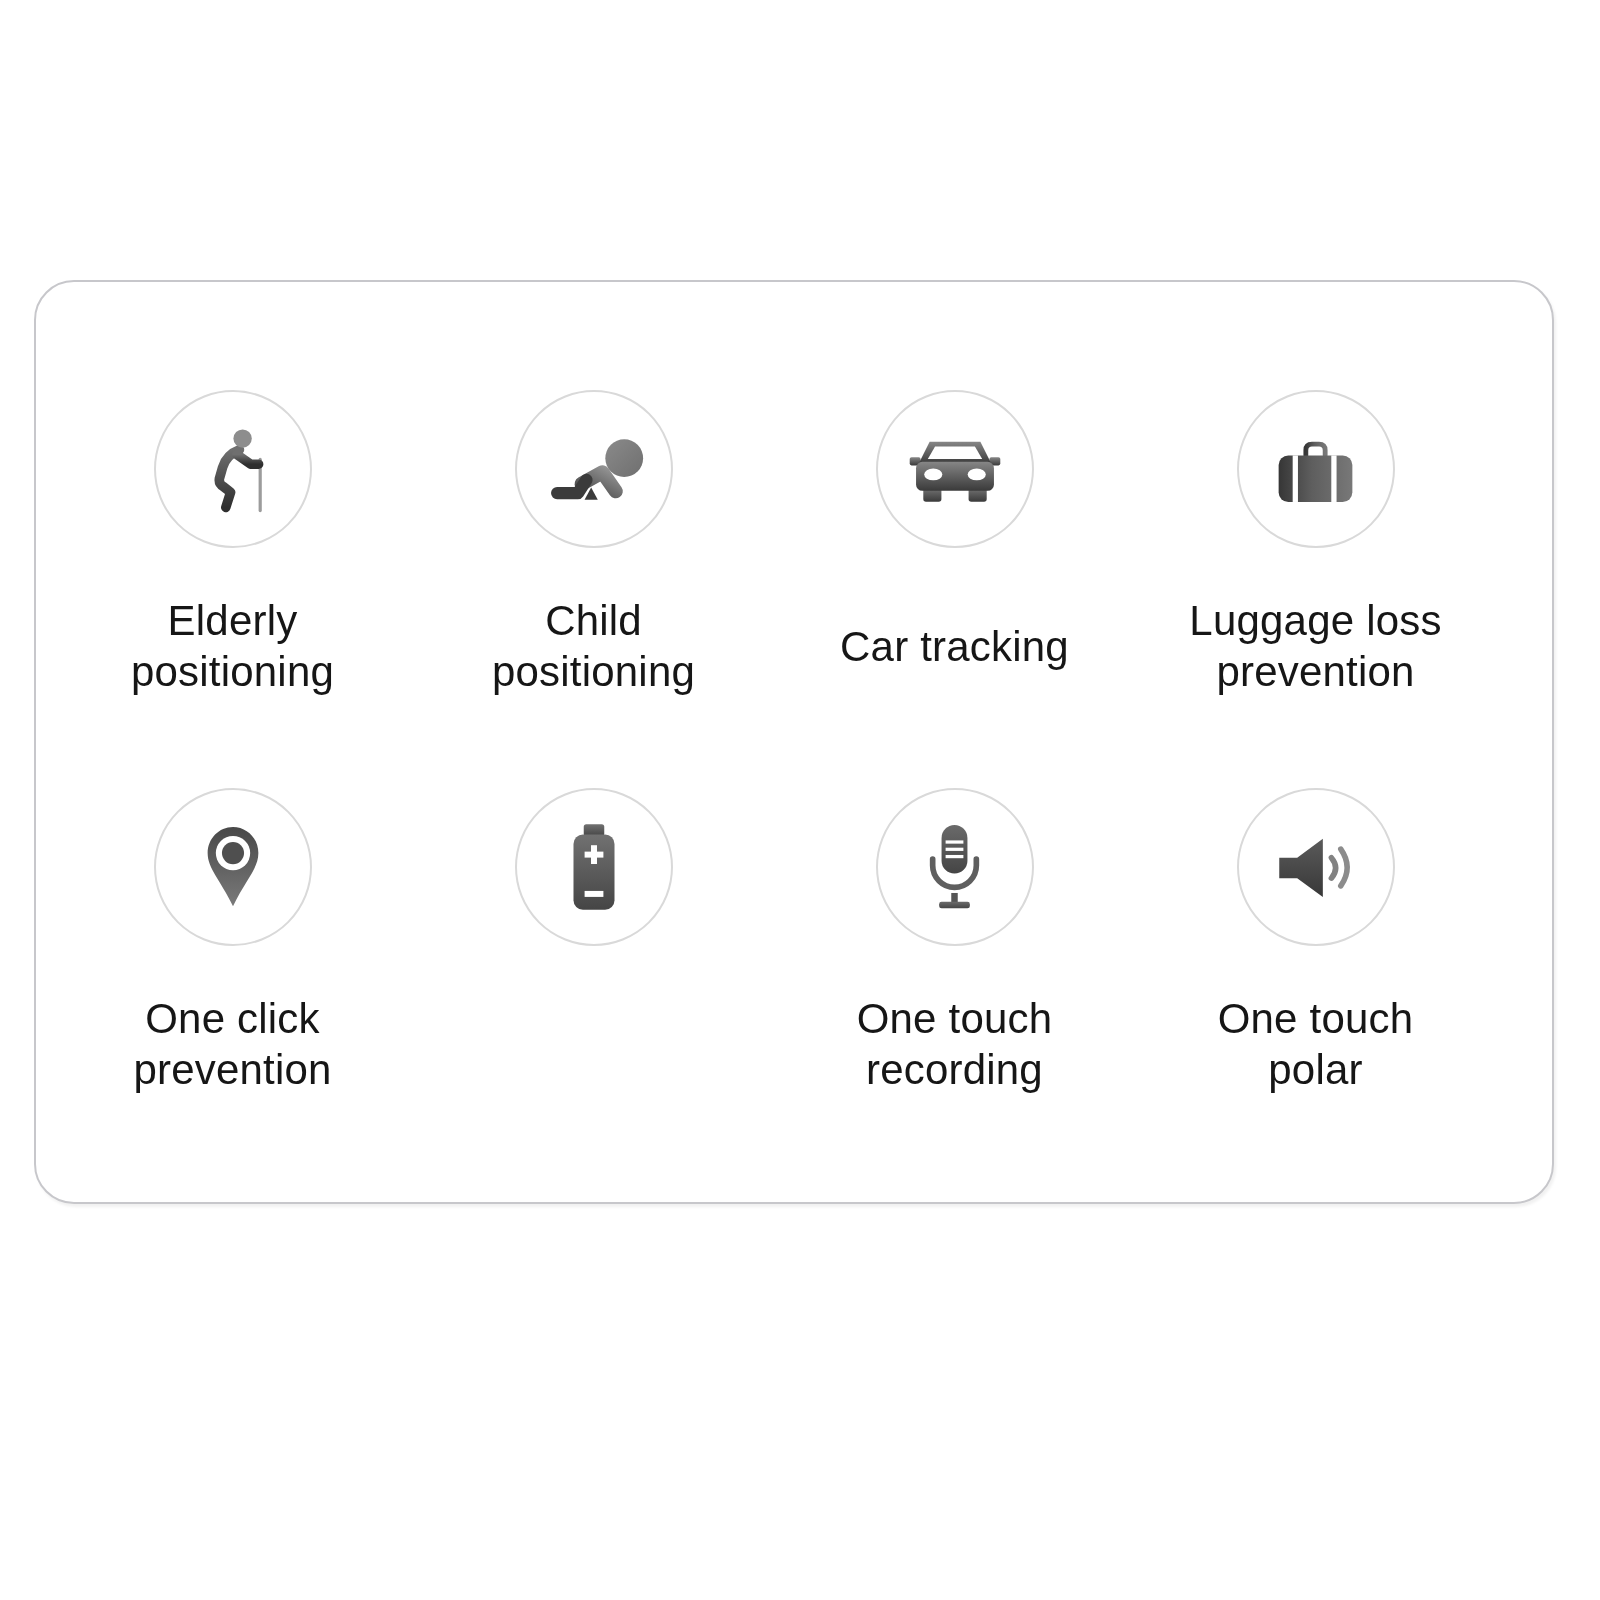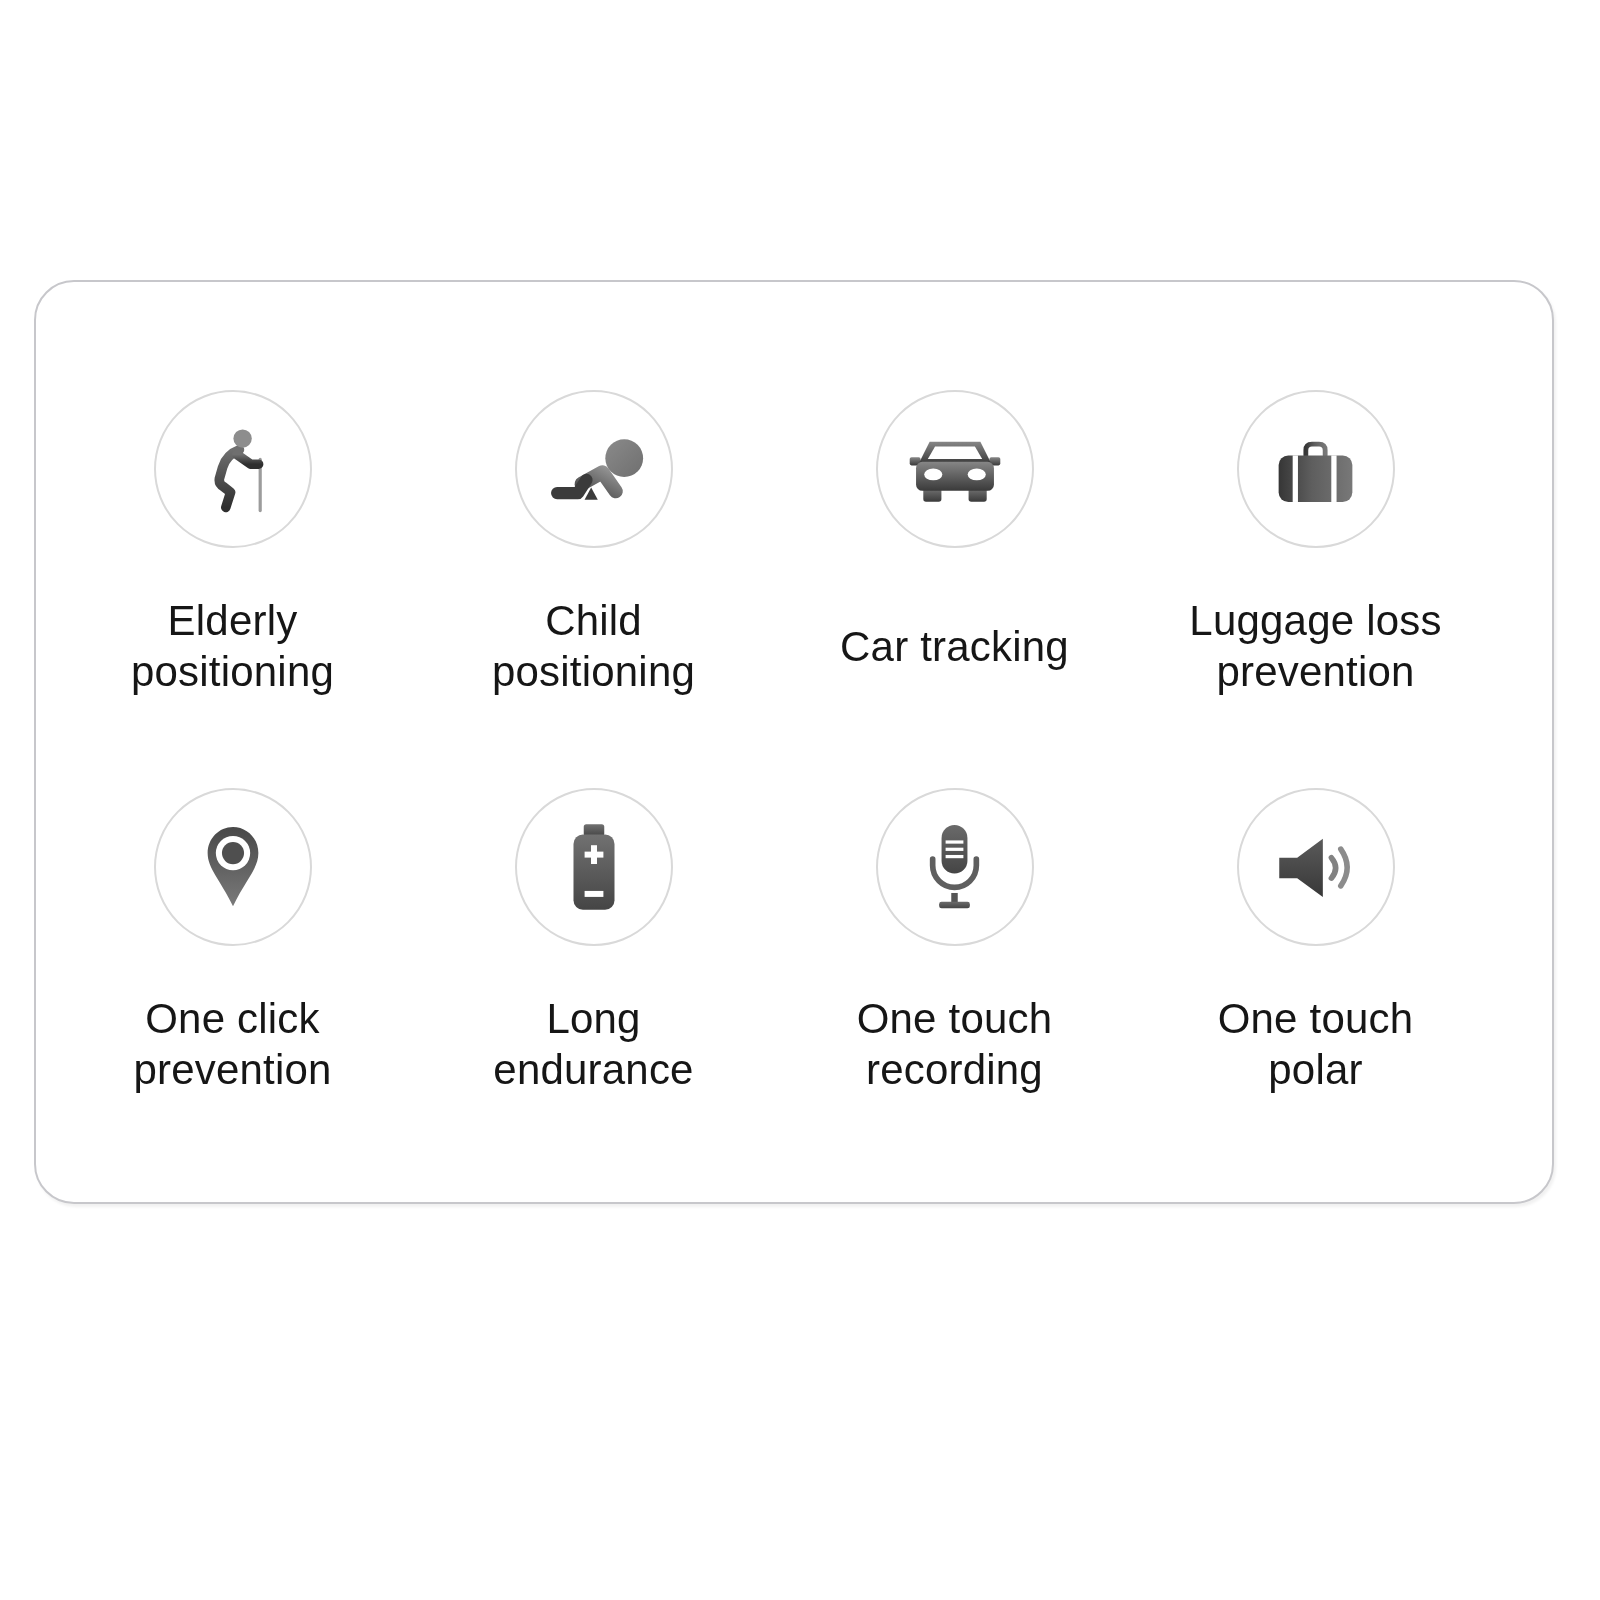--- a/index.html
+++ b/index.html
@@ -201,22 +201,20 @@
                 </linearGradient>
               </defs>
               <rect x="23" y="5" width="24" height="14" rx="3" fill="url(#g6)"></rect>
               <rect x="11" y="17" width="48" height="88" rx="11" fill="url(#g6)"></rect>
               <rect x="24" y="37" width="22" height="7" fill="#ffffff"></rect>
               <rect x="31.5" y="29.5" width="7" height="22" fill="#ffffff"></rect>
               <rect x="24" y="83" width="22" height="7" fill="#ffffff"></rect>
             </svg>
           </span>
         </div>
-        <div class="label">Long
-endurance</div>
       </div>
 
       <div class="feature">
         <div class="icon-circle">
           <span>
             <svg width="73" height="93" viewBox="0 0 90 115">
               <defs>
                 <linearGradient id="g7" x1="0" y1="0" x2="0" y2="1">
                   <stop offset="0" stop-color="#6a6a6a"></stop>
                     <stop offset="1" stop-color="#454545"></stop>

